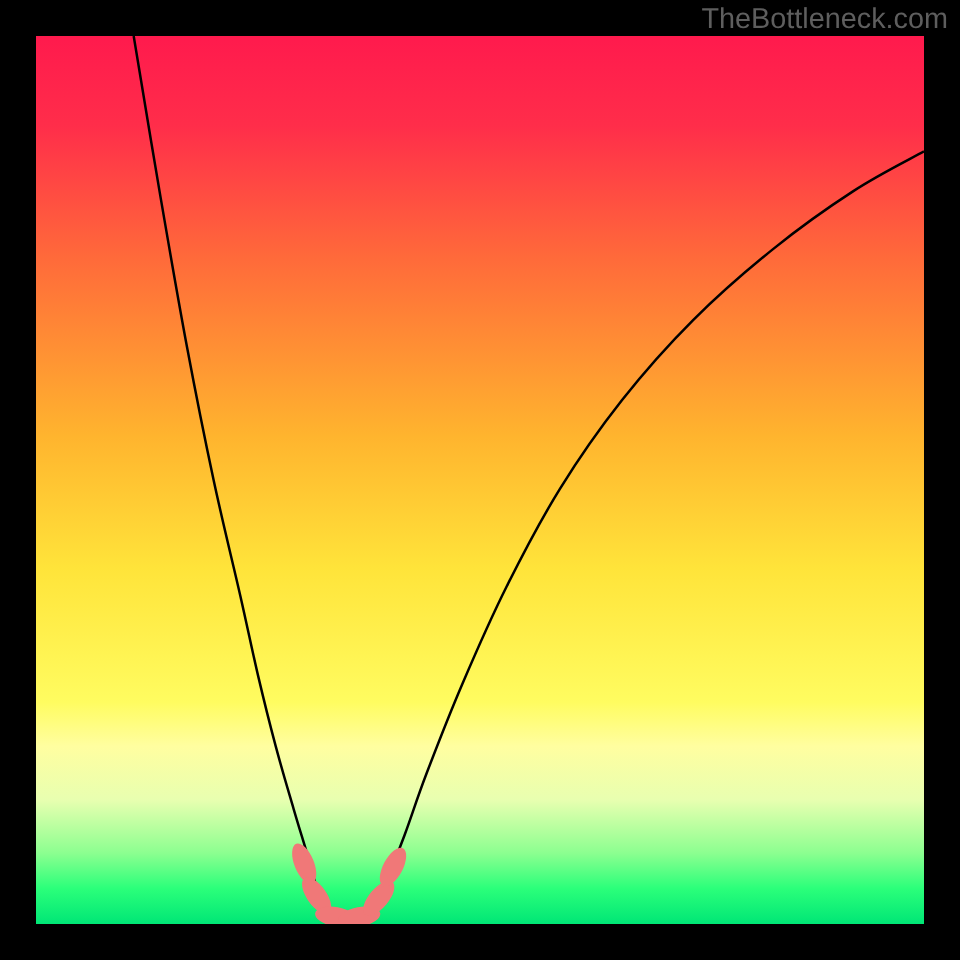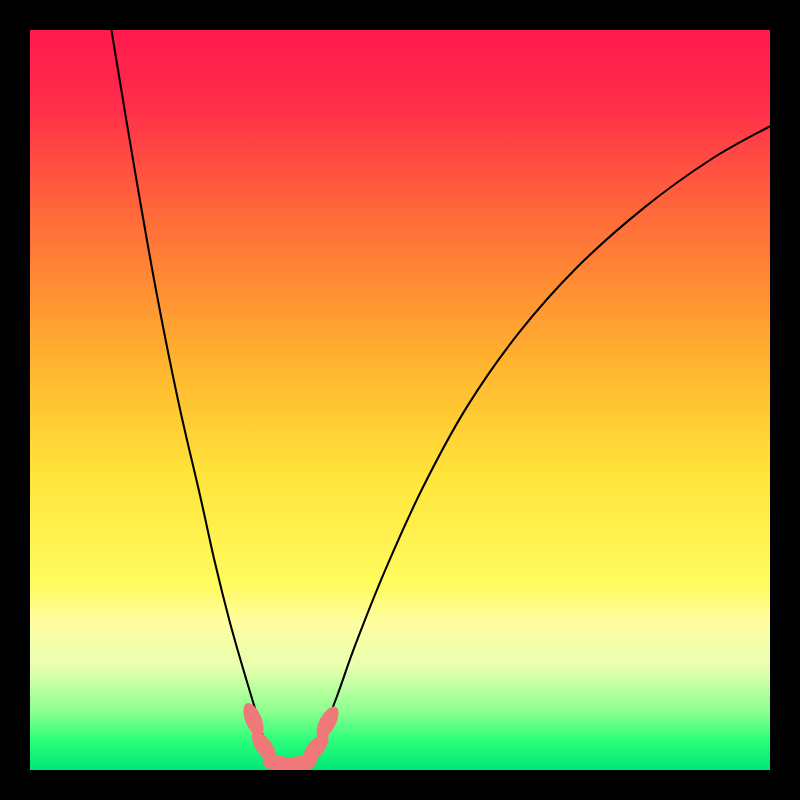--- a/index.html
+++ b/index.html
@@ -36,20 +36,21 @@
     top: 30px;
     width: 740px;
     height: 740px;
     display: block;
   }
 </style>
 </head>
 <body>
 
 <div class="frame">
+  <div class="watermark">TheBottleneck.com</div>
   <svg class="plot" viewBox="0 0 100 100" preserveAspectRatio="none">
     <defs>
       <linearGradient id="bg-grad" x1="0" y1="0" x2="0" y2="1">
           <stop offset="0%" stop-color="#ff1a4d"></stop>
           <stop offset="10%" stop-color="#ff2d4a"></stop>
           <stop offset="25%" stop-color="#ff6a3a"></stop>
           <stop offset="45%" stop-color="#ffb42e"></stop>
           <stop offset="60%" stop-color="#ffe43a"></stop>
           <stop offset="75%" stop-color="#fffc60"></stop>
           <stop offset="80%" stop-color="#fffea0"></stop>

